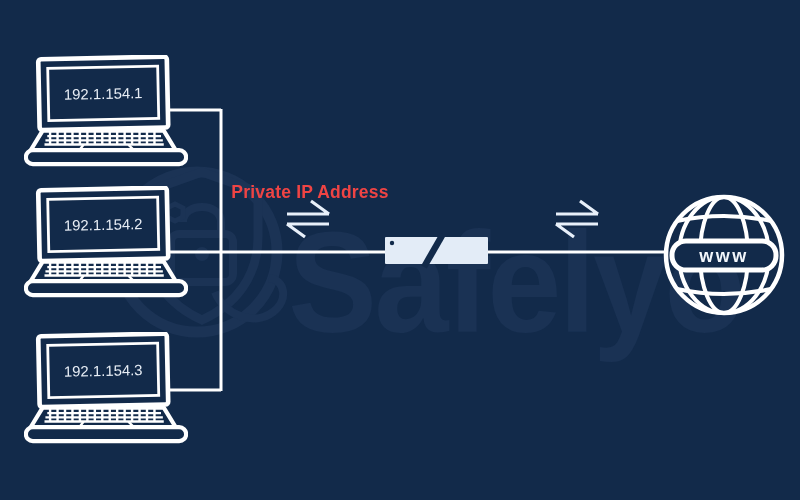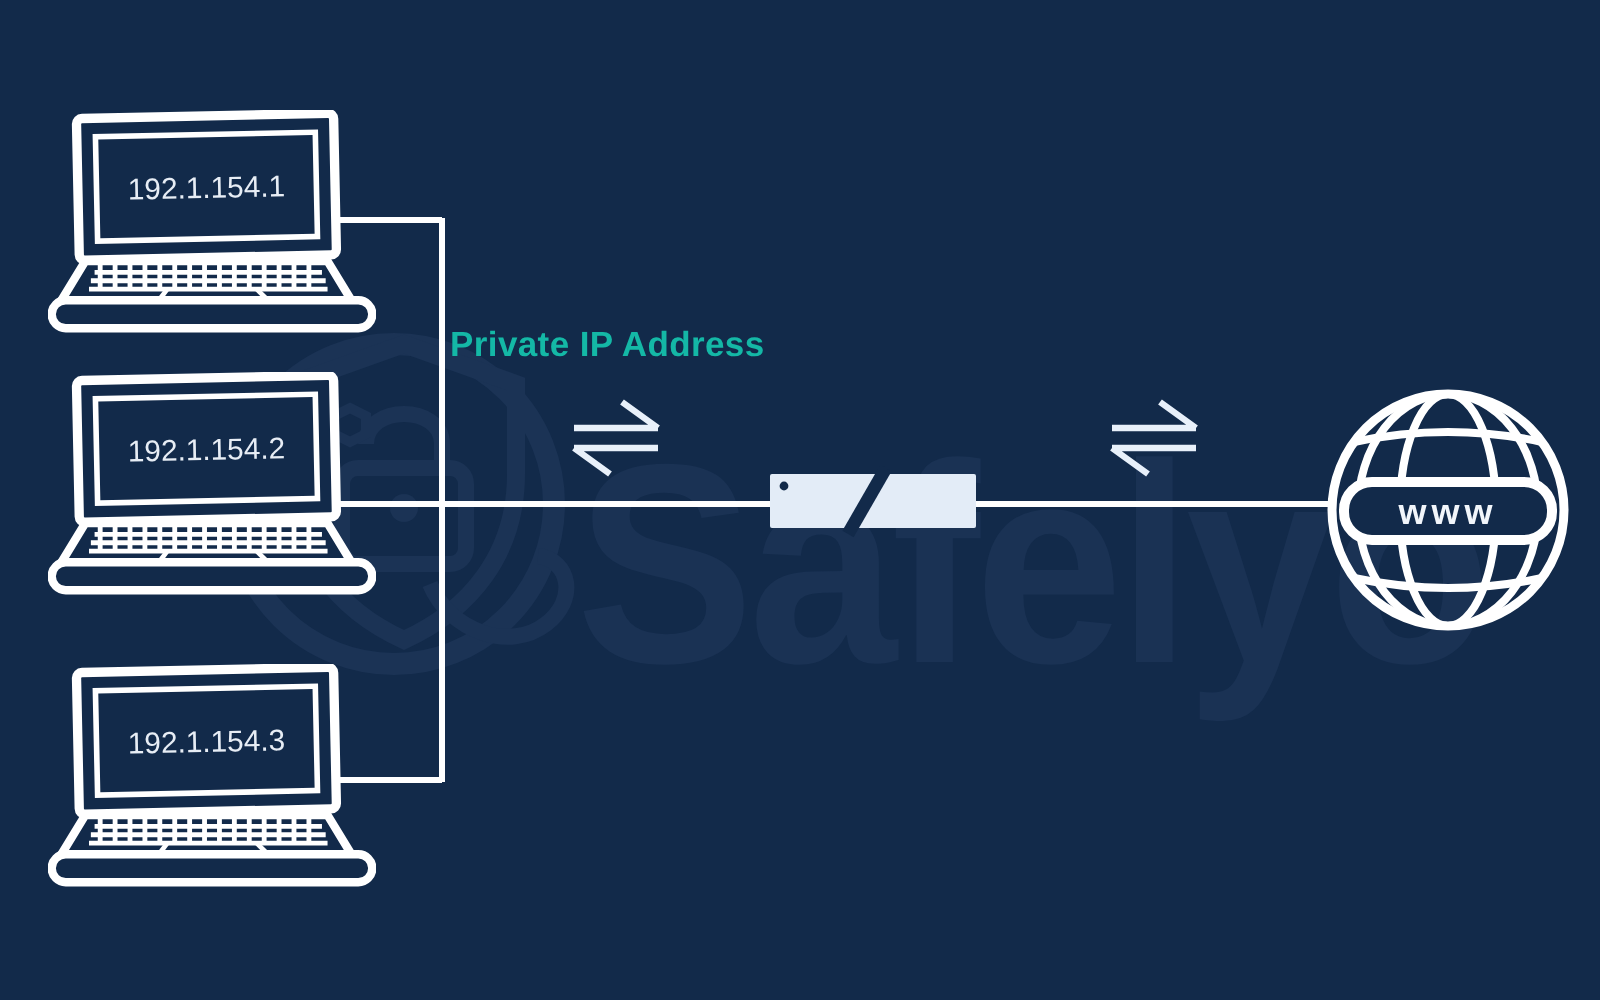--- a/index.html
+++ b/index.html
@@ -18,22 +18,22 @@
 
   .laptop{z-index:2;}
   .laptop-1{left:24px;top:55px;}
   .laptop-2{left:24px;top:186px;}
   .laptop-3{left:24px;top:332px;}
 
   .nat-box{left:383px;top:233px;z-index:2;}
   .nat-label{left:383px;top:283px;width:108px;text-align:center;color:#F2F6FB;
              font-size:16.5px;font-weight:bold;letter-spacing:1.5px;z-index:3;}
 
-  .flow-label{color:#14b8a6;font-size:17.5px;font-weight:bold;letter-spacing:.2px;
-              z-index:3;white-space:nowrap;}
+  .flow-label{color:#ef4444;font-size:17.5px;font-weight:bold;letter-spacing:.2px;
+              text-align:center;z-index:3;white-space:nowrap;margin-top:20px;}
   .label-private{left:225px;top:162px;width:170px;}
   .label-public{left:490px;top:162px;width:175px;}
 
   .arrow{z-index:2;}
   .arrow-left{left:284px;top:197px;}
   .arrow-right{left:553px;top:197px;}
 
   .globe{left:659px;top:190px;z-index:2;}
 </style>
 </head>

